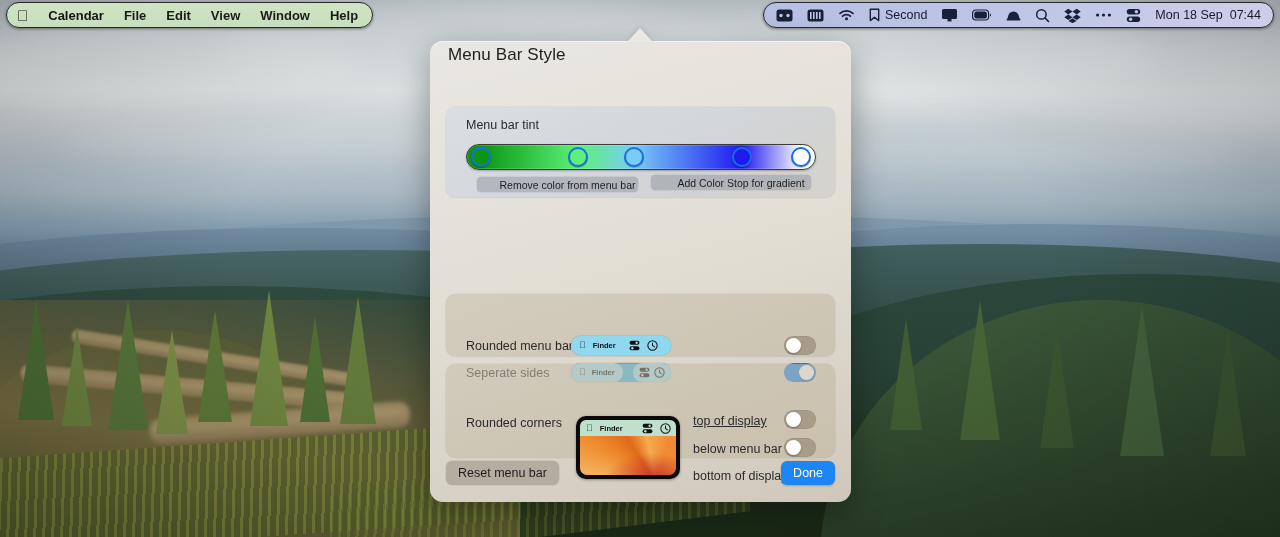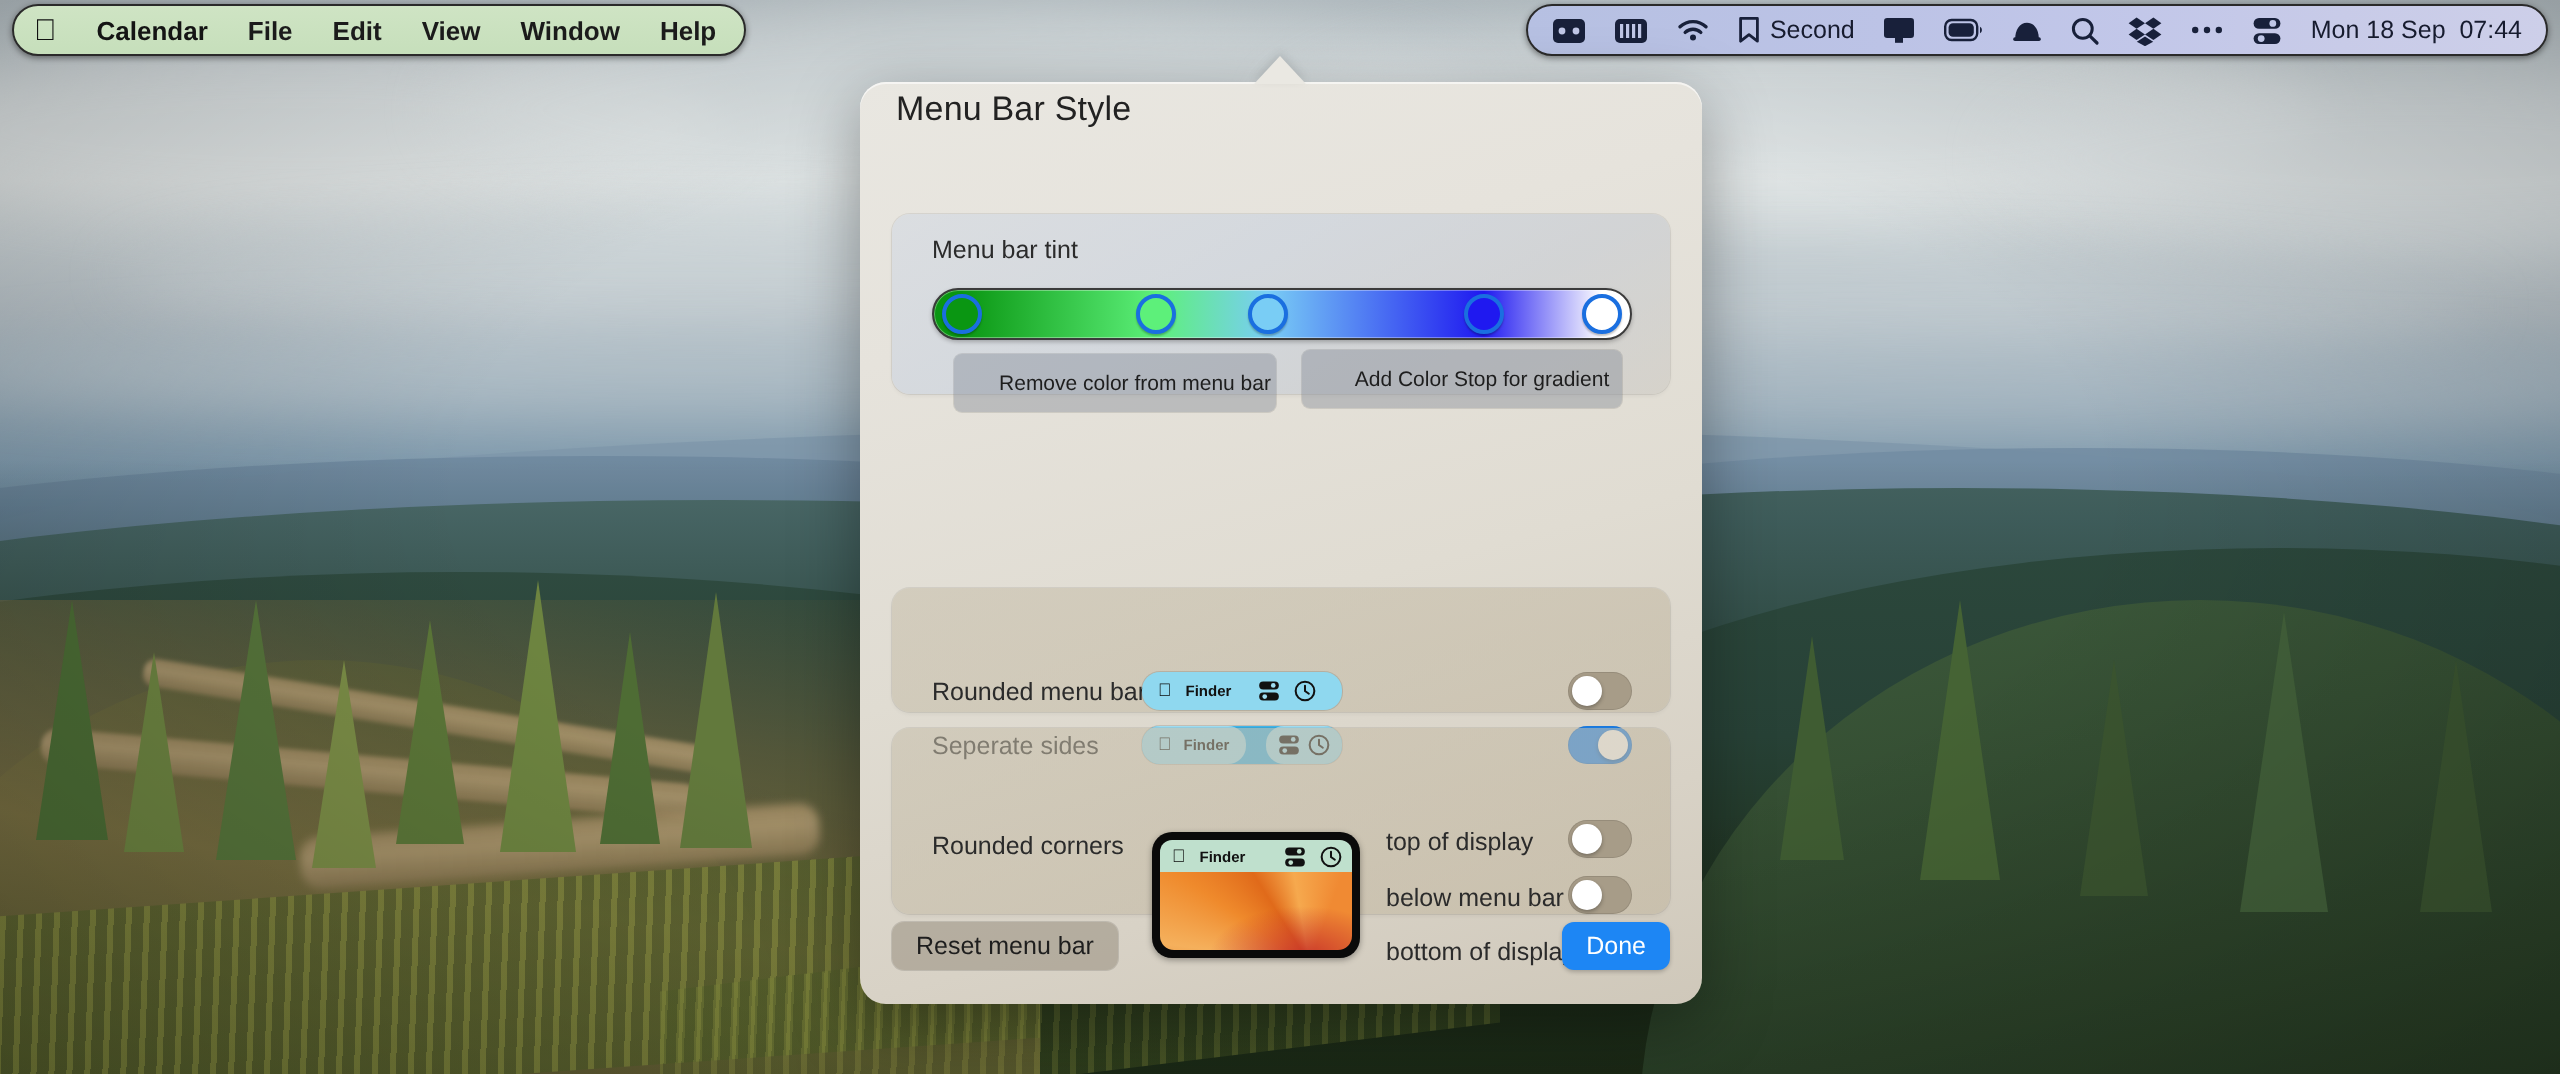--- a/index.html
+++ b/index.html
@@ -164,21 +164,21 @@
   .stop {
     position: absolute; top: 50%;
     width: 20px; height: 20px;
     margin-top: -10px; margin-left: -10px;
     border-radius: 50%;
     border: 2px solid #1a6fe0;
     box-shadow: 0 1px 1px rgba(0,0,0,.25);
   }
   .pill-btn {
     position: absolute;
-    height: 29px;
+    height: 15px;
     border-radius: 4px;
     background: rgba(130,138,150,.42);
     box-shadow: 0 0 0 .5px rgba(0,0,0,.10);
     display: flex; align-items: center; justify-content: center;
     font-size: 10.5px; color: #1e1e1e; white-space: nowrap; padding-left: 20px;
   }
 
   
   .toggle {
     position: absolute;
@@ -532,21 +532,21 @@
           <span class="mini-ico">
             <svg width="11" height="11" viewBox="0 0 12 12">
                 <circle cx="6" cy="6" r="5.1" fill="none" stroke="#111" stroke-width="1.1"></circle>
                 <path d="M6 3.2V6l2.1 1.5" stroke="#111" stroke-width="1.1" fill="none" stroke-linecap="round"></path>
               </svg>
           </span>
         </div>
         <div id="dp-wall"></div>
       </div>
 
-      <div class="card-label" style="left:247px; top:50px;">top of display</div>
+      <div class="card-label" style="left:247px; top:50px;text-decoration:underline;">top of display</div>
       <div class="card-label" style="left:247px; top:78px;">below menu bar</div>
       <div class="card-label" style="left:247px; top:105px;">bottom of display</div>
 
       <div class="toggle off" style="left:338px; top:46px;">
         <div class="knob"></div>
       </div>
       <div class="toggle off" style="left:338px; top:74px;">
         <div class="knob"></div>
       </div>
       <div class="toggle on" style="left:338px; top:101px;">

